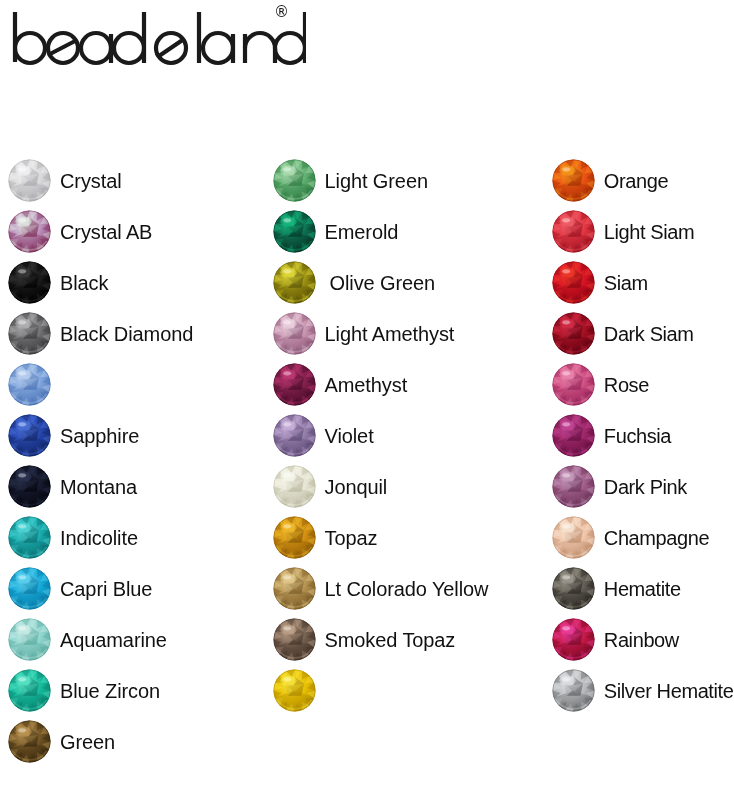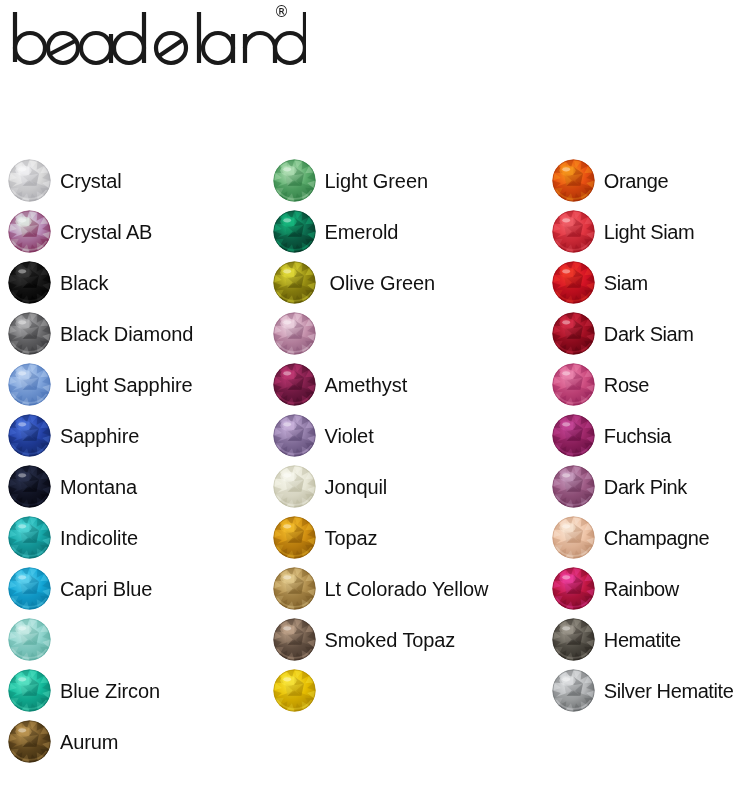--- a/index.html
+++ b/index.html
@@ -384,21 +384,20 @@
               <path d="M28 34 L34 62 L46 50 Z" fill="#bed4f2"></path>
               <path d="M72 34 L66 62 L54 50 Z" fill="#4b73b6"></path>
               <path d="M34 62 L66 62 L50 52 Z" fill="#4b73b6"></path>
             </g>
             <ellipse cx="36" cy="27" rx="19" ry="12" fill="#bed4f2" opacity="0.55"></ellipse>
             <ellipse cx="33" cy="24" rx="9" ry="5" fill="#ffffff" opacity="0.40"></ellipse>
             <path d="M10 72 A49 49 0 0 0 90 72" stroke="#bed4f2" stroke-opacity="0.30" stroke-width="4" fill="none"></path>
             <circle cx="50" cy="50" r="48" fill="none" stroke="#4b73b6" stroke-opacity="0.45" stroke-width="2.5"></circle>
           </svg>
         </div>
-        <span class="swatch-label">Light Sapphire</span>
       </div>
       <div class="swatch-row">
         <div class="gem">
           <svg viewBox="0 0 100 100" aria-hidden="true">
             <defs>
               <radialGradient id="rgg5" cx="40%" cy="32%" r="78%">
                 <stop offset="0%" stop-color="#4d74de"></stop>
                 <stop offset="52%" stop-color="#2442a8"></stop>
                 <stop offset="100%" stop-color="#132766"></stop>
               </radialGradient>
@@ -654,20 +653,21 @@
               <path d="M28 34 L34 62 L46 50 Z" fill="#cdeeea"></path>
               <path d="M72 34 L66 62 L54 50 Z" fill="#5aab9f"></path>
               <path d="M34 62 L66 62 L50 52 Z" fill="#5aab9f"></path>
             </g>
             <ellipse cx="36" cy="27" rx="19" ry="12" fill="#cdeeea" opacity="0.55"></ellipse>
             <ellipse cx="33" cy="24" rx="9" ry="5" fill="#ffffff" opacity="0.40"></ellipse>
             <path d="M10 72 A49 49 0 0 0 90 72" stroke="#cdeeea" stroke-opacity="0.30" stroke-width="4" fill="none"></path>
             <circle cx="50" cy="50" r="48" fill="none" stroke="#5aab9f" stroke-opacity="0.45" stroke-width="2.5"></circle>
           </svg>
         </div>
+        <span class="swatch-label">Aquamarine</span>
       </div>
       <div class="swatch-row">
         <div class="gem">
           <svg viewBox="0 0 100 100" aria-hidden="true">
             <defs>
               <radialGradient id="rgg10" cx="40%" cy="32%" r="78%">
                 <stop offset="0%" stop-color="#5ce8c8"></stop>
                 <stop offset="52%" stop-color="#13b89a"></stop>
                 <stop offset="100%" stop-color="#0a7f6d"></stop>
               </radialGradient>
@@ -761,21 +761,21 @@
               <path d="M28 34 L34 62 L46 50 Z" fill="#c29b55"></path>
               <path d="M72 34 L66 62 L54 50 Z" fill="#3a2a0f"></path>
               <path d="M34 62 L66 62 L50 52 Z" fill="#3a2a0f"></path>
             </g>
             <ellipse cx="36" cy="27" rx="19" ry="12" fill="#c29b55" opacity="0.55"></ellipse>
             <ellipse cx="33" cy="24" rx="9" ry="5" fill="#ffffff" opacity="0.40"></ellipse>
             <path d="M10 72 A49 49 0 0 0 90 72" stroke="#c29b55" stroke-opacity="0.30" stroke-width="4" fill="none"></path>
             <circle cx="50" cy="50" r="48" fill="none" stroke="#3a2a0f" stroke-opacity="0.45" stroke-width="2.5"></circle>
           </svg>
         </div>
-        <span class="swatch-label">Aurum</span>
+        <span class="swatch-label">Green</span>
       </div>
     </div>
     <div class="swatch-column col-1">
       <div class="swatch-row">
         <div class="gem">
           <svg viewBox="0 0 100 100" aria-hidden="true">
             <defs>
               <radialGradient id="rgg12" cx="40%" cy="32%" r="78%">
                 <stop offset="0%" stop-color="#b7e3b9"></stop>
                 <stop offset="52%" stop-color="#5aab6b"></stop>
@@ -979,20 +979,21 @@
               <path d="M28 34 L34 62 L46 50 Z" fill="#f0d7e4"></path>
               <path d="M72 34 L66 62 L54 50 Z" fill="#8b5878"></path>
               <path d="M34 62 L66 62 L50 52 Z" fill="#8b5878"></path>
             </g>
             <ellipse cx="36" cy="27" rx="19" ry="12" fill="#f0d7e4" opacity="0.55"></ellipse>
             <ellipse cx="33" cy="24" rx="9" ry="5" fill="#ffffff" opacity="0.40"></ellipse>
             <path d="M10 72 A49 49 0 0 0 90 72" stroke="#f0d7e4" stroke-opacity="0.30" stroke-width="4" fill="none"></path>
             <circle cx="50" cy="50" r="48" fill="none" stroke="#8b5878" stroke-opacity="0.45" stroke-width="2.5"></circle>
           </svg>
         </div>
+        <span class="swatch-label">Light Amethyst</span>
       </div>
       <div class="swatch-row">
         <div class="gem">
           <svg viewBox="0 0 100 100" aria-hidden="true">
             <defs>
               <radialGradient id="rgg16" cx="40%" cy="32%" r="78%">
                 <stop offset="0%" stop-color="#c53a77"></stop>
                 <stop offset="52%" stop-color="#7e1e4a"></stop>
                 <stop offset="100%" stop-color="#4a0d2a"></stop>
               </radialGradient>
@@ -1795,20 +1796,74 @@
             <path d="M10 72 A49 49 0 0 0 90 72" stroke="#fae7d6" stroke-opacity="0.30" stroke-width="4" fill="none"></path>
             <circle cx="50" cy="50" r="48" fill="none" stroke="#bd8c6c" stroke-opacity="0.45" stroke-width="2.5"></circle>
           </svg>
         </div>
         <span class="swatch-label">Champagne</span>
       </div>
       <div class="swatch-row">
         <div class="gem">
           <svg viewBox="0 0 100 100" aria-hidden="true">
             <defs>
+              <radialGradient id="rgg32" cx="40%" cy="32%" r="78%">
+                <stop offset="0%" stop-color="#a39d92"></stop>
+                <stop offset="52%" stop-color="#5c584f"></stop>
+                <stop offset="100%" stop-color="#2b2722"></stop>
+              </radialGradient>
+              <linearGradient id="lgg32" x1="0" y1="0" x2="0.25" y2="1">
+                <stop offset="0%" stop-color="#a39d92" stop-opacity="0.85"></stop>
+                <stop offset="100%" stop-color="#2b2722" stop-opacity="0.5"></stop>
+              </linearGradient>
+              <linearGradient id="bgg32" x1="0" y1="1" x2="0.3" y2="0">
+                <stop offset="0%" stop-color="#2b2722"></stop>
+                <stop offset="100%" stop-color="#5c584f"></stop>
+              </linearGradient>
+            </defs>
+            <circle cx="50" cy="50" r="49" fill="url(#rgg32)"></circle>
+            <g opacity="0.40">
+              <path d="M50.0 1.0 L68.8 4.7 L55.9 20.6 Z" fill="#a39d92"></path>
+              <path d="M68.8 4.7 L84.6 15.4 L66.7 25.1 Z" fill="#2b2722"></path>
+              <path d="M84.6 15.4 L95.3 31.2 L74.9 33.3 Z" fill="#a39d92"></path>
+              <path d="M95.3 31.2 L99.0 50.0 L79.4 44.1 Z" fill="#2b2722"></path>
+              <path d="M99.0 50.0 L95.3 68.8 L79.4 55.9 Z" fill="#a39d92"></path>
+              <path d="M95.3 68.8 L84.6 84.6 L74.9 66.7 Z" fill="#2b2722"></path>
+              <path d="M84.6 84.6 L68.8 95.3 L66.7 74.9 Z" fill="#a39d92"></path>
+              <path d="M68.8 95.3 L50.0 99.0 L55.9 79.4 Z" fill="#2b2722"></path>
+              <path d="M50.0 99.0 L31.2 95.3 L44.1 79.4 Z" fill="#a39d92"></path>
+              <path d="M31.2 95.3 L15.4 84.6 L33.3 74.9 Z" fill="#2b2722"></path>
+              <path d="M15.4 84.6 L4.7 68.8 L25.1 66.7 Z" fill="#a39d92"></path>
+              <path d="M4.7 68.8 L1.0 50.0 L20.6 55.9 Z" fill="#2b2722"></path>
+              <path d="M1.0 50.0 L4.7 31.2 L20.6 44.1 Z" fill="#a39d92"></path>
+              <path d="M4.7 31.2 L15.4 15.4 L25.1 33.3 Z" fill="#2b2722"></path>
+              <path d="M15.4 15.4 L31.2 4.7 L33.3 25.1 Z" fill="#a39d92"></path>
+              <path d="M31.2 4.7 L50.0 1.0 L44.1 20.6 Z" fill="#2b2722"></path>
+            </g>
+            <path d="M50 50 L6 66 A49 49 0 0 0 94 66 Z" fill="#2b2722" opacity="0.33"></path>
+            <path d="M50 18 L72 34 L66 62 L34 62 L28 34 Z" fill="url(#lgg32)"></path>
+            <g opacity="0.35">
+              <path d="M50 18 L28 34 L50 38 Z" fill="#a39d92"></path>
+              <path d="M50 18 L72 34 L50 38 Z" fill="#2b2722"></path>
+              <path d="M28 34 L34 62 L46 50 Z" fill="#a39d92"></path>
+              <path d="M72 34 L66 62 L54 50 Z" fill="#2b2722"></path>
+              <path d="M34 62 L66 62 L50 52 Z" fill="#2b2722"></path>
+            </g>
+            <ellipse cx="36" cy="27" rx="19" ry="12" fill="#a39d92" opacity="0.55"></ellipse>
+            <ellipse cx="33" cy="24" rx="9" ry="5" fill="#ffffff" opacity="0.40"></ellipse>
+            <path d="M10 72 A49 49 0 0 0 90 72" stroke="#a39d92" stroke-opacity="0.30" stroke-width="4" fill="none"></path>
+            <circle cx="50" cy="50" r="48" fill="none" stroke="#2b2722" stroke-opacity="0.45" stroke-width="2.5"></circle>
+          </svg>
+        </div>
+        <span class="swatch-label">Hematite</span>
+      </div>
+      <div class="swatch-row">
+        <div class="gem">
+          <svg viewBox="0 0 100 100" aria-hidden="true">
+            <defs>
               <radialGradient id="rgg31" cx="40%" cy="32%" r="78%">
                 <stop offset="0%" stop-color="#f13fa0"></stop>
                 <stop offset="52%" stop-color="#c01741"></stop>
                 <stop offset="100%" stop-color="#7a0a2b"></stop>
               </radialGradient>
               <linearGradient id="lgg31" x1="0" y1="0" x2="0.25" y2="1">
                 <stop offset="0%" stop-color="#f13fa0" stop-opacity="0.85"></stop>
                 <stop offset="100%" stop-color="#7a0a2b" stop-opacity="0.5"></stop>
               </linearGradient>
               <linearGradient id="bgg31" x1="0" y1="1" x2="0.3" y2="0">
@@ -1849,74 +1904,20 @@
             <path d="M10 72 A49 49 0 0 0 90 72" stroke="#f13fa0" stroke-opacity="0.30" stroke-width="4" fill="none"></path>
             <circle cx="50" cy="50" r="48" fill="none" stroke="#7a0a2b" stroke-opacity="0.45" stroke-width="2.5"></circle>
           </svg>
         </div>
         <span class="swatch-label">Rainbow</span>
       </div>
       <div class="swatch-row">
         <div class="gem">
           <svg viewBox="0 0 100 100" aria-hidden="true">
             <defs>
-              <radialGradient id="rgg32" cx="40%" cy="32%" r="78%">
-                <stop offset="0%" stop-color="#a39d92"></stop>
-                <stop offset="52%" stop-color="#5c584f"></stop>
-                <stop offset="100%" stop-color="#2b2722"></stop>
-              </radialGradient>
-              <linearGradient id="lgg32" x1="0" y1="0" x2="0.25" y2="1">
-                <stop offset="0%" stop-color="#a39d92" stop-opacity="0.85"></stop>
-                <stop offset="100%" stop-color="#2b2722" stop-opacity="0.5"></stop>
-              </linearGradient>
-              <linearGradient id="bgg32" x1="0" y1="1" x2="0.3" y2="0">
-                <stop offset="0%" stop-color="#2b2722"></stop>
-                <stop offset="100%" stop-color="#5c584f"></stop>
-              </linearGradient>
-            </defs>
-            <circle cx="50" cy="50" r="49" fill="url(#rgg32)"></circle>
-            <g opacity="0.40">
-              <path d="M50.0 1.0 L68.8 4.7 L55.9 20.6 Z" fill="#a39d92"></path>
-              <path d="M68.8 4.7 L84.6 15.4 L66.7 25.1 Z" fill="#2b2722"></path>
-              <path d="M84.6 15.4 L95.3 31.2 L74.9 33.3 Z" fill="#a39d92"></path>
-              <path d="M95.3 31.2 L99.0 50.0 L79.4 44.1 Z" fill="#2b2722"></path>
-              <path d="M99.0 50.0 L95.3 68.8 L79.4 55.9 Z" fill="#a39d92"></path>
-              <path d="M95.3 68.8 L84.6 84.6 L74.9 66.7 Z" fill="#2b2722"></path>
-              <path d="M84.6 84.6 L68.8 95.3 L66.7 74.9 Z" fill="#a39d92"></path>
-              <path d="M68.8 95.3 L50.0 99.0 L55.9 79.4 Z" fill="#2b2722"></path>
-              <path d="M50.0 99.0 L31.2 95.3 L44.1 79.4 Z" fill="#a39d92"></path>
-              <path d="M31.2 95.3 L15.4 84.6 L33.3 74.9 Z" fill="#2b2722"></path>
-              <path d="M15.4 84.6 L4.7 68.8 L25.1 66.7 Z" fill="#a39d92"></path>
-              <path d="M4.7 68.8 L1.0 50.0 L20.6 55.9 Z" fill="#2b2722"></path>
-              <path d="M1.0 50.0 L4.7 31.2 L20.6 44.1 Z" fill="#a39d92"></path>
-              <path d="M4.7 31.2 L15.4 15.4 L25.1 33.3 Z" fill="#2b2722"></path>
-              <path d="M15.4 15.4 L31.2 4.7 L33.3 25.1 Z" fill="#a39d92"></path>
-              <path d="M31.2 4.7 L50.0 1.0 L44.1 20.6 Z" fill="#2b2722"></path>
-            </g>
-            <path d="M50 50 L6 66 A49 49 0 0 0 94 66 Z" fill="#2b2722" opacity="0.33"></path>
-            <path d="M50 18 L72 34 L66 62 L34 62 L28 34 Z" fill="url(#lgg32)"></path>
-            <g opacity="0.35">
-              <path d="M50 18 L28 34 L50 38 Z" fill="#a39d92"></path>
-              <path d="M50 18 L72 34 L50 38 Z" fill="#2b2722"></path>
-              <path d="M28 34 L34 62 L46 50 Z" fill="#a39d92"></path>
-              <path d="M72 34 L66 62 L54 50 Z" fill="#2b2722"></path>
-              <path d="M34 62 L66 62 L50 52 Z" fill="#2b2722"></path>
-            </g>
-            <ellipse cx="36" cy="27" rx="19" ry="12" fill="#a39d92" opacity="0.55"></ellipse>
-            <ellipse cx="33" cy="24" rx="9" ry="5" fill="#ffffff" opacity="0.40"></ellipse>
-            <path d="M10 72 A49 49 0 0 0 90 72" stroke="#a39d92" stroke-opacity="0.30" stroke-width="4" fill="none"></path>
-            <circle cx="50" cy="50" r="48" fill="none" stroke="#2b2722" stroke-opacity="0.45" stroke-width="2.5"></circle>
-          </svg>
-        </div>
-        <span class="swatch-label">Hematite</span>
-      </div>
-      <div class="swatch-row">
-        <div class="gem">
-          <svg viewBox="0 0 100 100" aria-hidden="true">
-            <defs>
               <radialGradient id="rgg33" cx="40%" cy="32%" r="78%">
                 <stop offset="0%" stop-color="#e4e6e8"></stop>
                 <stop offset="52%" stop-color="#b6b8ba"></stop>
                 <stop offset="100%" stop-color="#606365"></stop>
               </radialGradient>
               <linearGradient id="lgg33" x1="0" y1="0" x2="0.25" y2="1">
                 <stop offset="0%" stop-color="#e4e6e8" stop-opacity="0.85"></stop>
                 <stop offset="100%" stop-color="#606365" stop-opacity="0.5"></stop>
               </linearGradient>
               <linearGradient id="bgg33" x1="0" y1="1" x2="0.3" y2="0">

